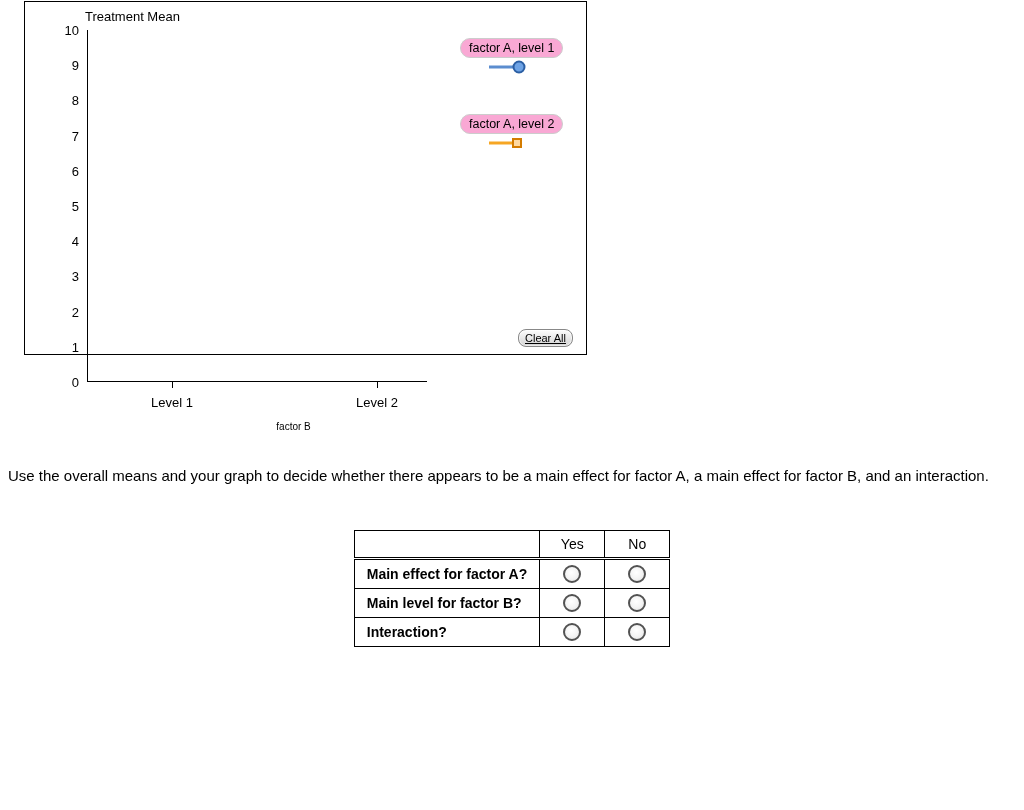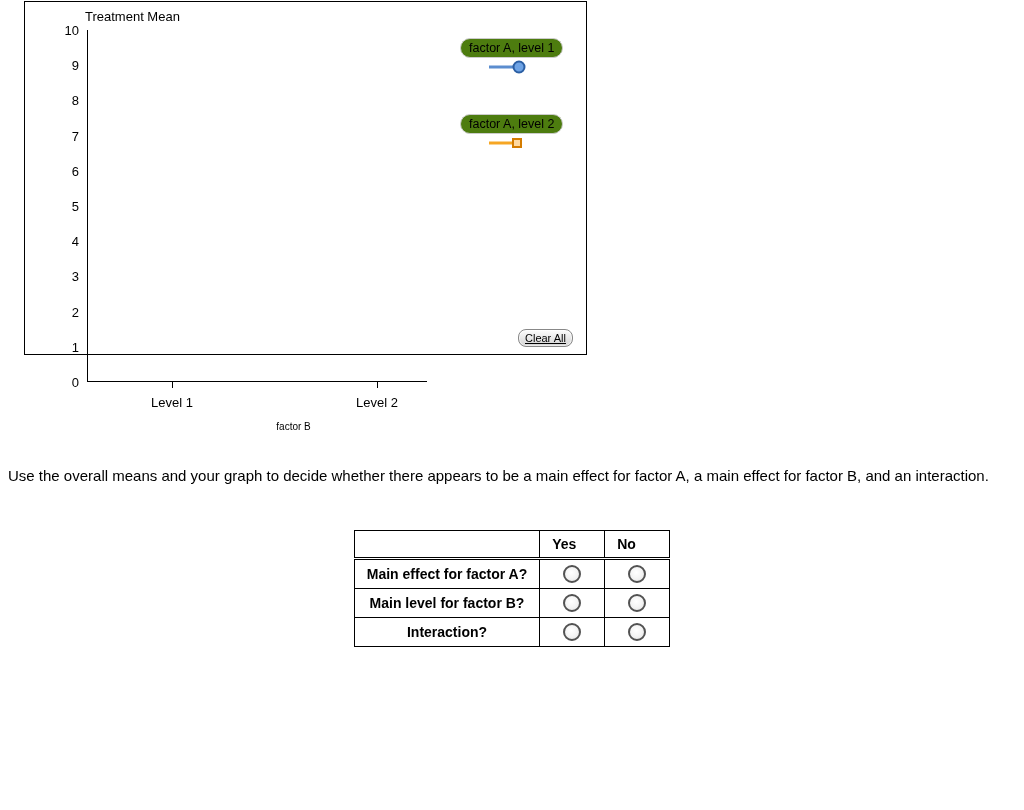--- a/index.html
+++ b/index.html
@@ -78,21 +78,21 @@
     bottom: -50px;
     transform: translateX(56%);
     white-space: nowrap;
   }
   .legend-pill {
     position: absolute;
     border: 1px solid #ccc;
     border-radius: 10px;
     padding: 2px 8px 2px 8px;
     font-size: 12.5px;
-    background: #4d7c0f;
+    background: #f9a8d4;
     white-space: nowrap;
   }
   .legend-swatch-line {
     position: absolute;
   }
   .clear-btn {
     position: absolute;
     left: 493px;
     bottom: 7px;
     font-size: 11px;
@@ -111,26 +111,26 @@
     line-height: 2.1;
   }
   .answer-table {
     margin: 38px auto 0 auto;
     border-collapse: collapse;
     font-size: 14px;
   }
   .answer-table td, .answer-table th {
     border: 1px solid #000;
     padding: 5px 12px;
+    text-align: left;
+    vertical-align: middle;
+  }
+  .answer-table th {
+    font-weight: normal;
     text-align: center;
-    vertical-align: middle;
-  }
-  .answer-table th {
-    font-weight: bold;
-    text-align: left;
   }
   .answer-table .hdr-row td, .answer-table .hdr-row th {
     border-bottom: 3px double #000;
   }
   .answer-table td.radcell {
     text-align:center;
     width: 40px;
   }
   .rad {
     width: 14px;

